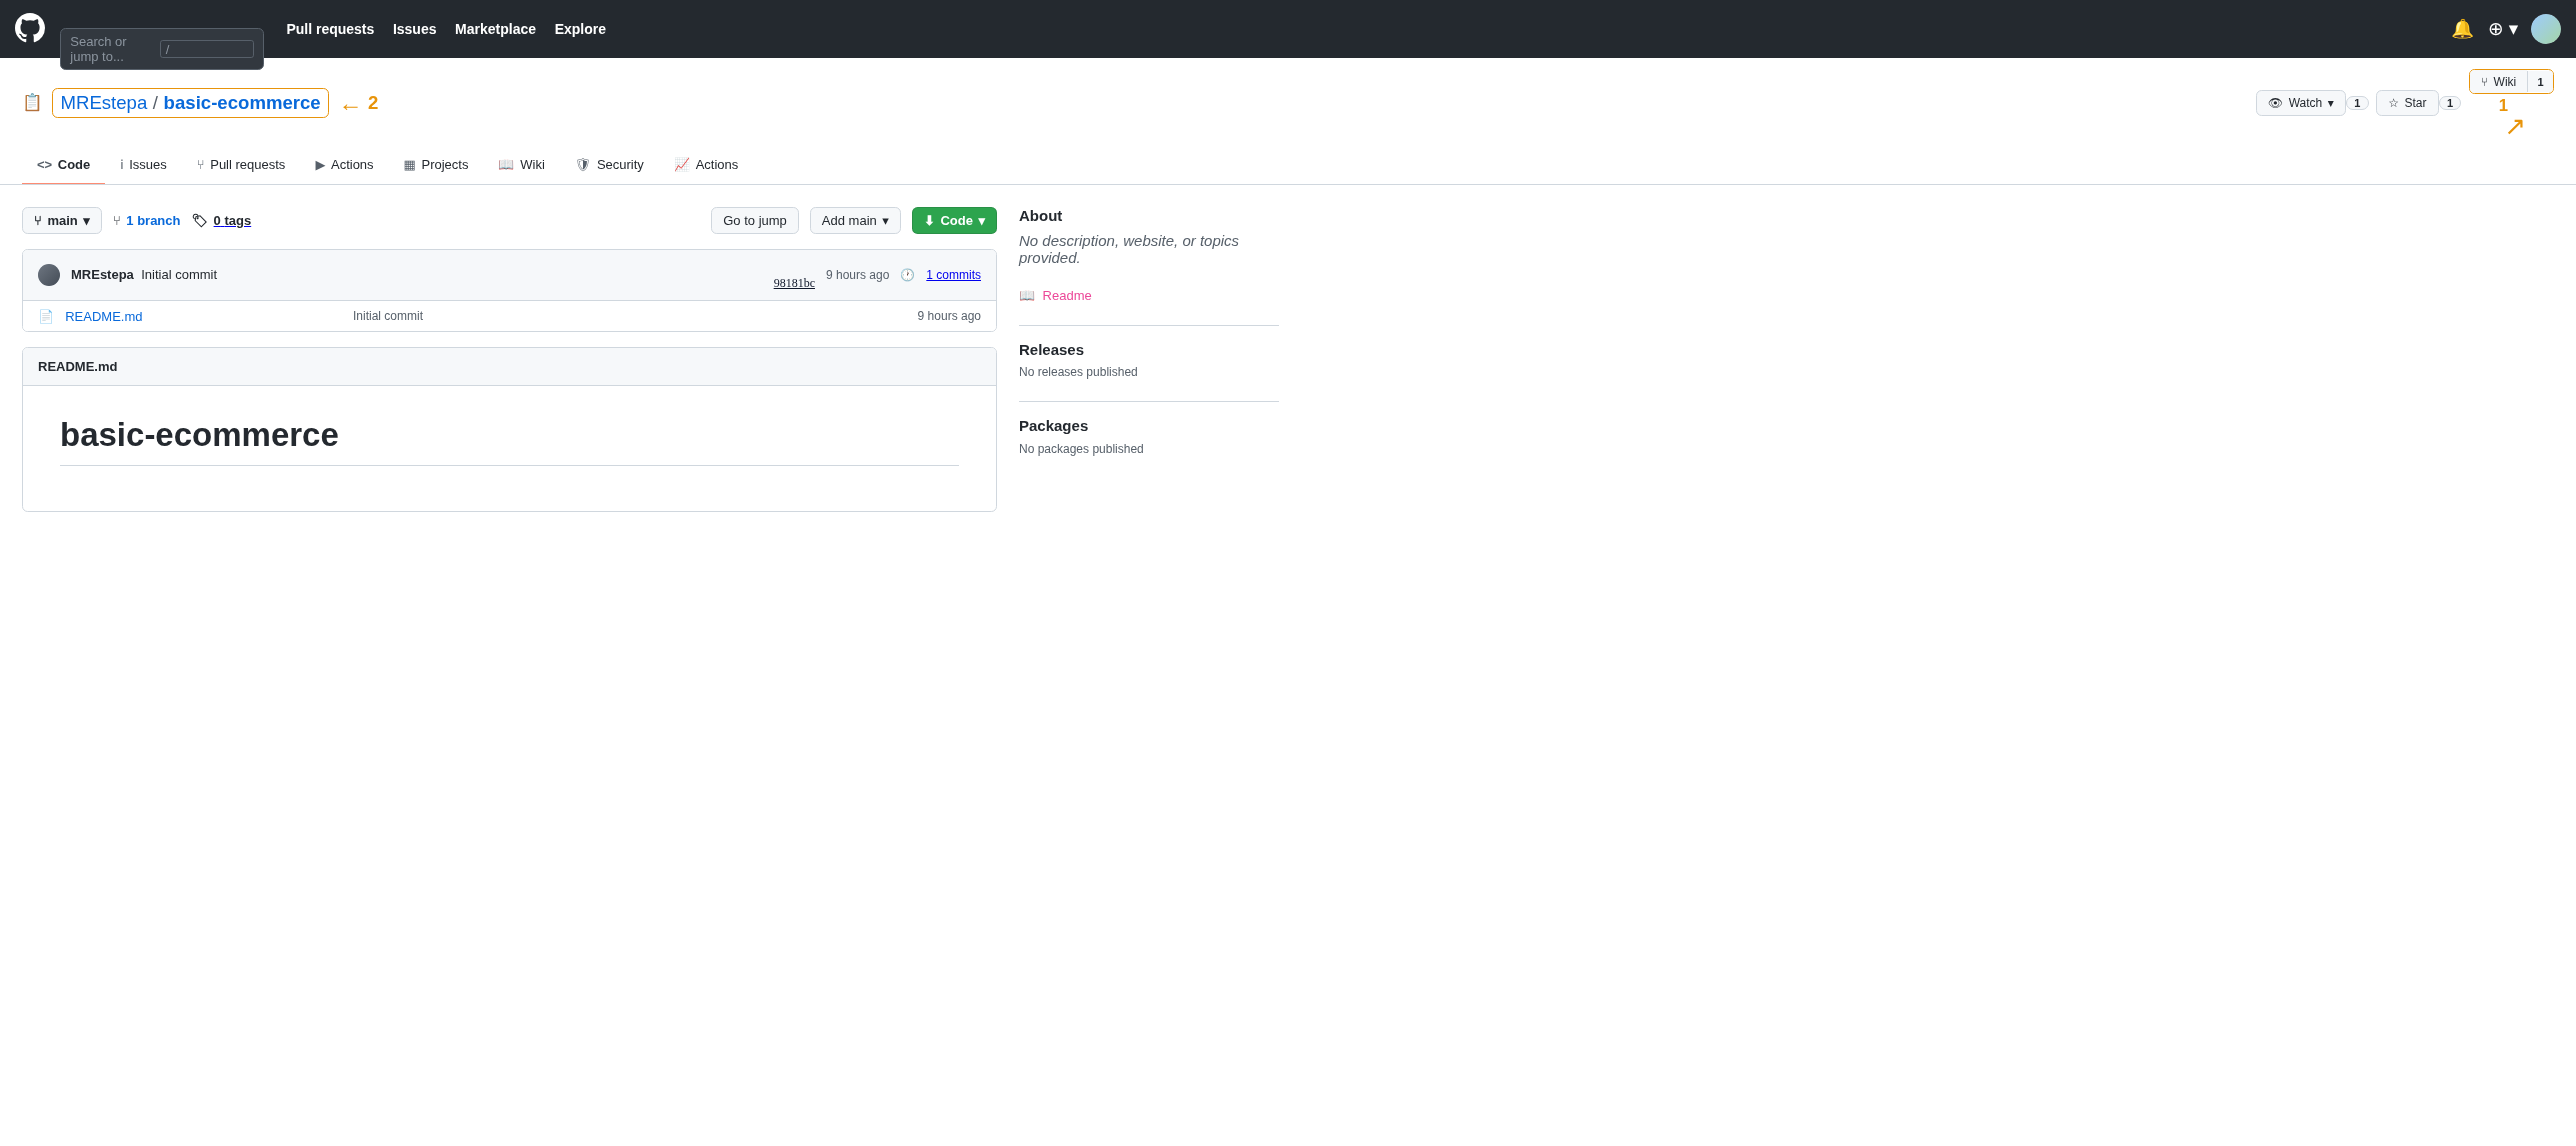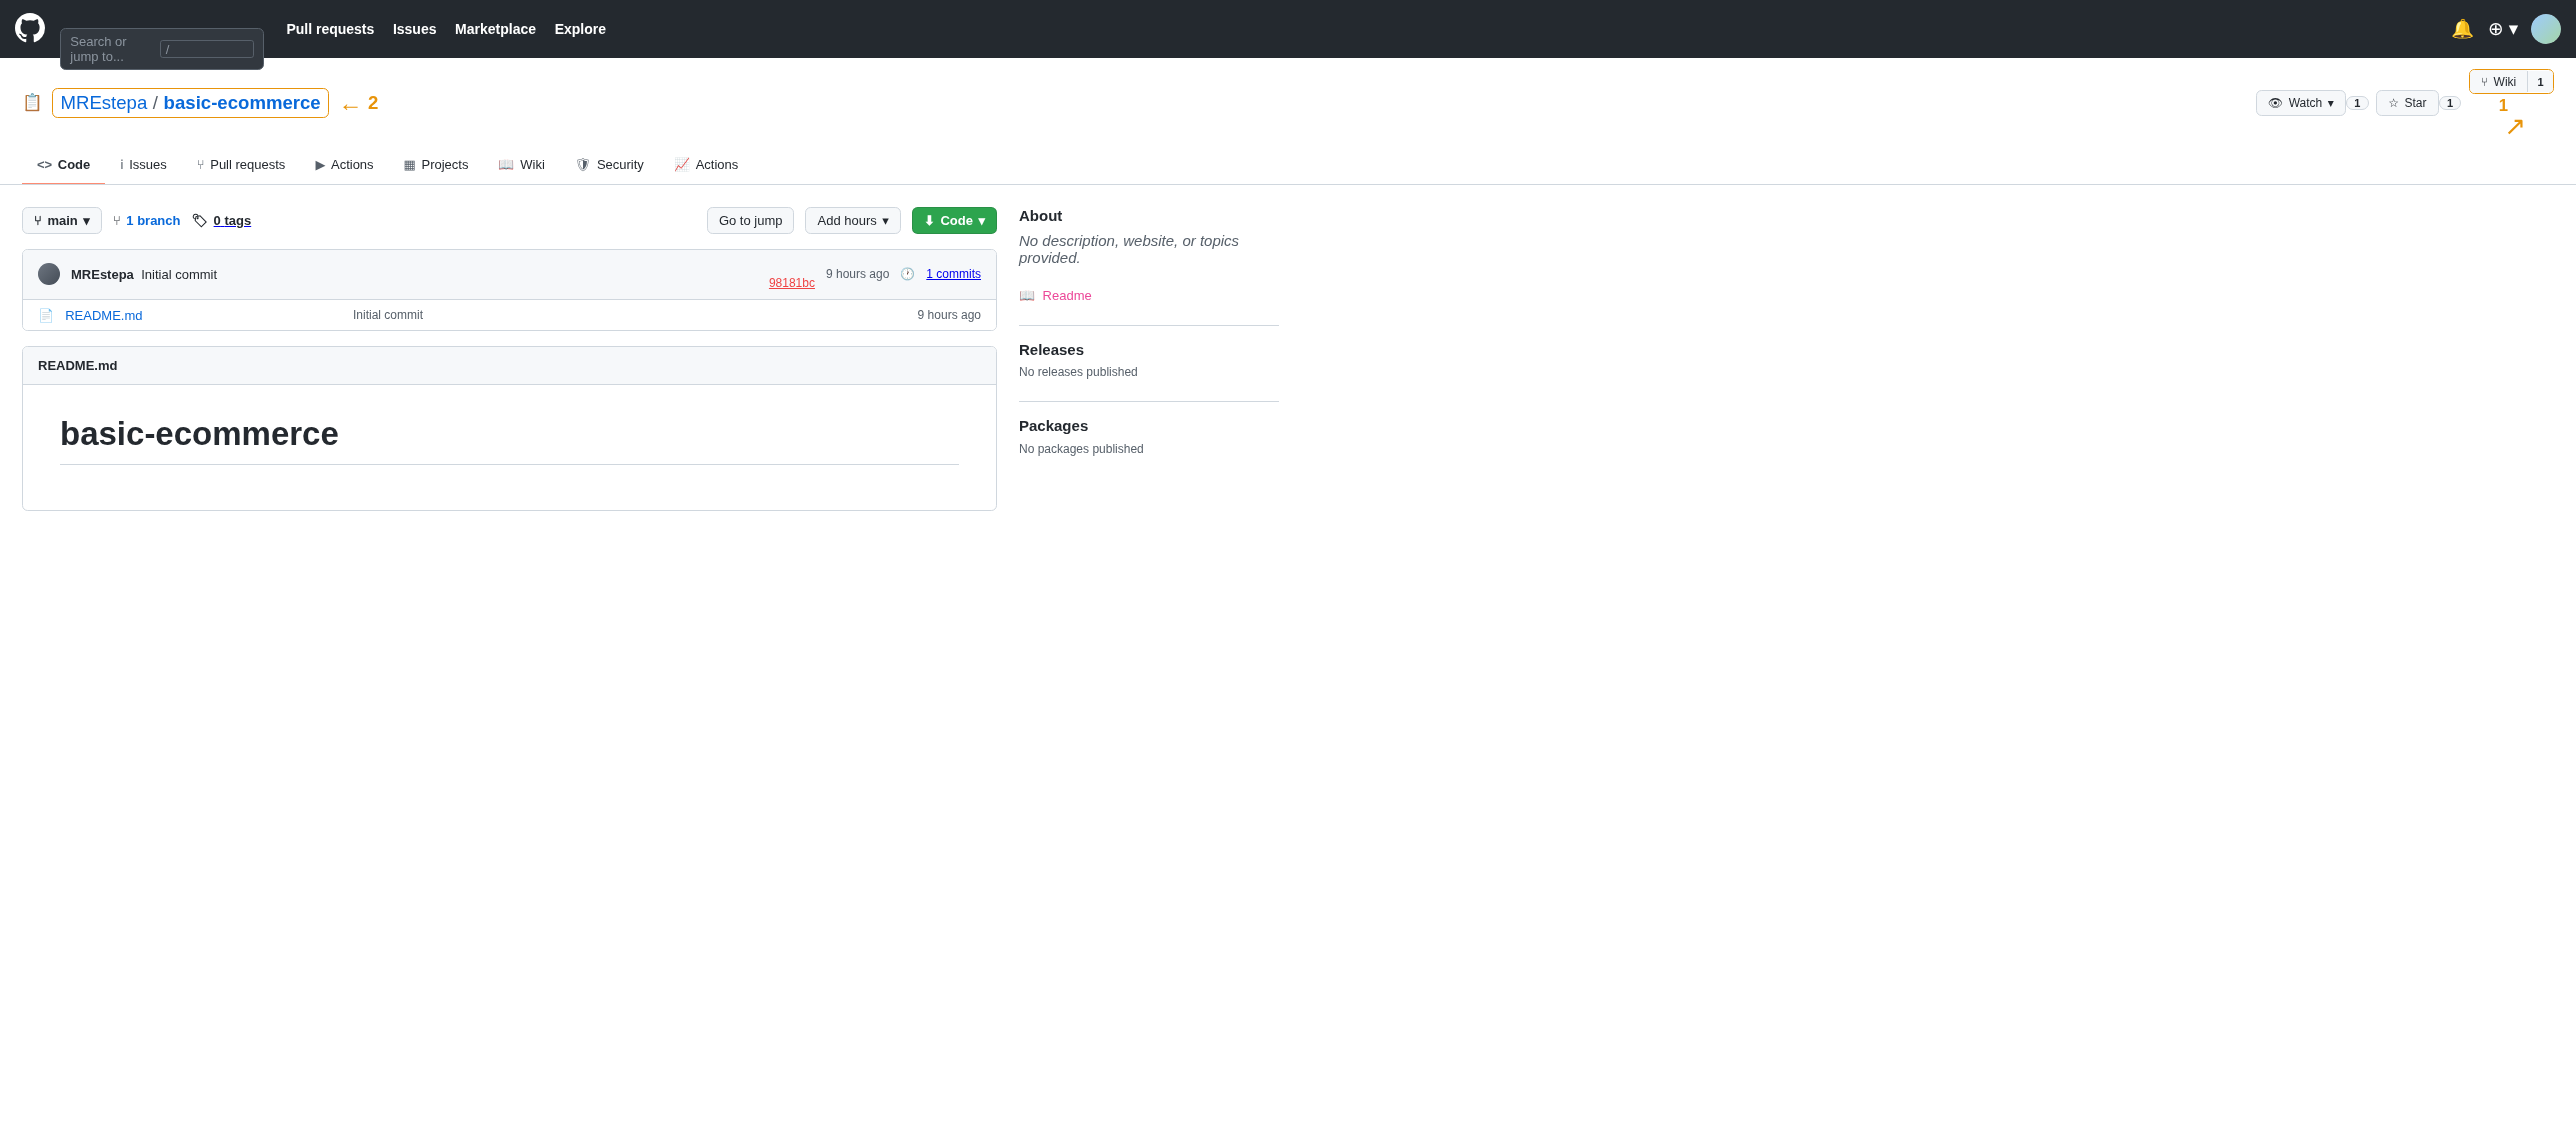--- a/index.html
+++ b/index.html
@@ -137,21 +137,21 @@
     }
     .commit-avatar-img {
       width: 100%; height: 100%;
       background: linear-gradient(135deg, #6e7681, #444c56);
       border-radius: 50%;
     }
     .commit-info { flex: 1; display: flex; align-items: center; gap: 7.4px; }
     .commit-author { font-weight: 600; font-size: 13px; }
     .commit-msg { font-size: 13px; color: #24292f; }
     .commit-right { display: flex; align-items: center; gap: 11px; color: #57606a; font-size: 12px; }
-    .commit-hash { color: #ef4444; font-family: Liberation Sans, sans-serif; margin-top: 17px; }
+    .commit-hash { color: #0f172a; font-family: Liberation Serif, serif; margin-top: 17px; }
     .commit-time { color: #57606a; }
 
     .file-row {
       display: flex; align-items: center; gap: 11px;
       padding: 7.4px 15px; border-bottom: 0.9px solid #d0d7de;
       background: #fff;
     }
     .file-row:last-child { border-bottom: none; }
     .file-icon { color: #57606a; font-size: 13px; }
     .file-name { color: #0969da; text-decoration: none; flex: 1; font-size: 13px; }
@@ -358,21 +358,21 @@
           <span>0</span>
           <span>tags</span>
         </a>
       </div>
 
       <div class="spacer"></div>
 
       <button class="go-to-file-btn">Go to jump</button>
 
       <button class="add-file-btn">
-        <span>Add hours</span>
+        <span>Add main</span>
         <span>▾</span>
       </button>
 
       <button class="code-btn">
         <span>⬇</span>
         <span>Code</span>
         <span>▾</span>
       </button>
     </div>
 

